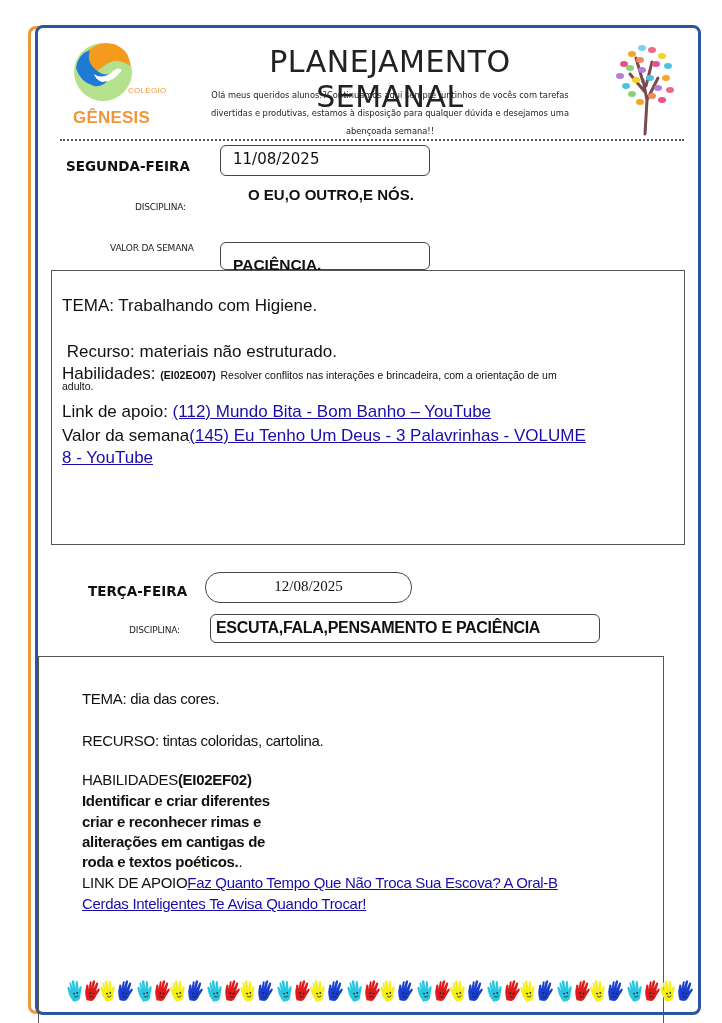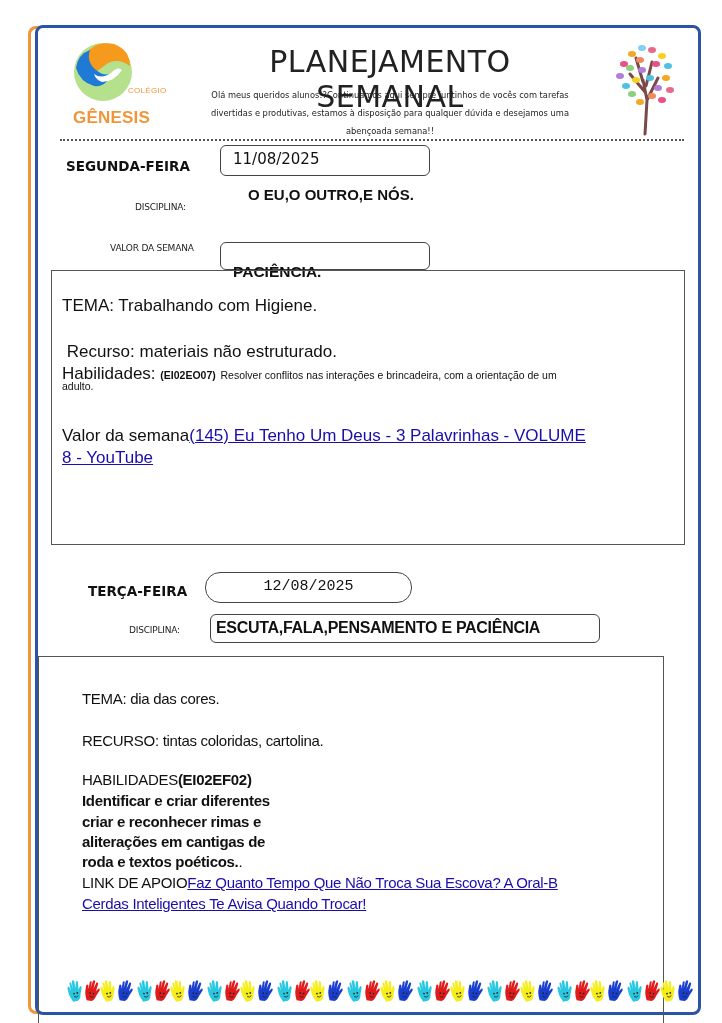--- a/index.html
+++ b/index.html
@@ -19,28 +19,28 @@
   .tree { position: absolute; left: 612px; top: 40px; width: 66px; height: 96px; }
 
   .dotted { position: absolute; left: 60px; top: 139px; width: 624px; border-top: 2px dotted #555; }
 
   .day-label { position: absolute; font-family: "DejaVu Sans", sans-serif; font-weight: bold; font-size: 13.5px; color: #111; }
   .small-label { position: absolute; font-family: "DejaVu Sans", sans-serif; font-size: 9px; color: #222; letter-spacing: -0.2px; }
   .pill { position: absolute; border: 1px solid #444; border-radius: 6px; box-sizing: border-box; background: #fff; }
 
   .date1 { left: 220px; top: 145px; width: 210px; height: 31px; font-family: "DejaVu Sans", sans-serif; font-size: 15px; padding: 4px 0 0 12px; }
   .disc1 { position: absolute; left: 248px; top: 186px; font-weight: bold; font-size: 15px; }
-  .valor1 { left: 220px; top: 242px; width: 210px; height: 28px; font-weight: bold; font-size: 15.5px; padding: 20px 0 0 12px; }
+  .valor1 { left: 220px; top: 242px; width: 210px; height: 28px; font-weight: bold; font-size: 15.5px; padding: 13px 0 0 12px; }
 
   .box1 { position: absolute; left: 51px; top: 270px; width: 634px; height: 275px; border: 1px solid #555; box-sizing: border-box; font-size: 17px; line-height: 22px; }
   .box1 .line { position: absolute; left: 10px; white-space: nowrap; }
   .box1 a, .box2 a { color: #1a0dab; text-decoration: underline; }
   .box1 .small { font-size: 10.5px; }
 
-  .date2 { left: 205px; top: 572px; width: 207px; height: 31px; font-family: Liberation Mono, monospace; font-size: 15px; text-align: center; padding-top: 5px; border-radius: 15px; }
+  .date2 { left: 205px; top: 572px; width: 207px; height: 31px; font-family: Liberation Serif, serif; font-size: 15px; text-align: center; padding-top: 5px; border-radius: 15px; }
   .disc2 { left: 210px; top: 614px; width: 390px; height: 29px; font-weight: bold; font-size: 16px; padding: 4px 0 0 5px; letter-spacing: -0.3px; white-space: nowrap; }
 
   .box2 { position: absolute; left: 38px; top: 656px; width: 626px; height: 373px; border: 1px solid #555; box-sizing: border-box; font-size: 15px; line-height: 20.5px; letter-spacing: -0.3px; }
   .box2 .line { position: absolute; left: 43px; white-space: nowrap; }
 
   .hands { position: absolute; left: 67px; top: 980px; width: 600px; height: 26px; display: flex; gap: 0; }
   .hand { width: 16.5px; height: 22px; position: relative; }
 </style>
 </head>
 <body>
@@ -106,20 +106,23 @@
 
 <div class="box1">
   <div class="line" style="top:24px;">TEMA: Trabalhando  com Higiene.</div>
   <div class="line" style="top:70px; white-space:pre;"> Recurso: materiais não estruturado.</div>
   <div class="line" style="top:92px;">
     <span>Habilidades:</span>
     <span class="small" style="font-weight:bold; ">(EI02EO07)</span>
     <span class="small">Resolver conflitos nas interações e brincadeira, com  a orientação de um</span>
   </div>
   <div class="line small" style="top:108px; line-height:14px;">adulto.</div>
+  <div class="line" style="top:130px;">
+    <span style="white-space:pre;">Link de apoio: </span><a href="#">(112) Mundo  Bita - Bom Banho – YouTube</a>
+  </div>
   <div class="line" style="top:154px;">
     <span>Valor da semana</span><a href="#">(145) Eu Tenho Um  Deus - 3 Palavrinhas - VOLUME</a>
   </div>
   <div class="line" style="top:176px;">
     <a href="#">8 - YouTube</a>
   </div>
 </div>
 
 <div class="day-label" style="left:88px; top:583px;">TERÇA-FEIRA</div>
 <div class="pill date2">12/08/2025</div>

